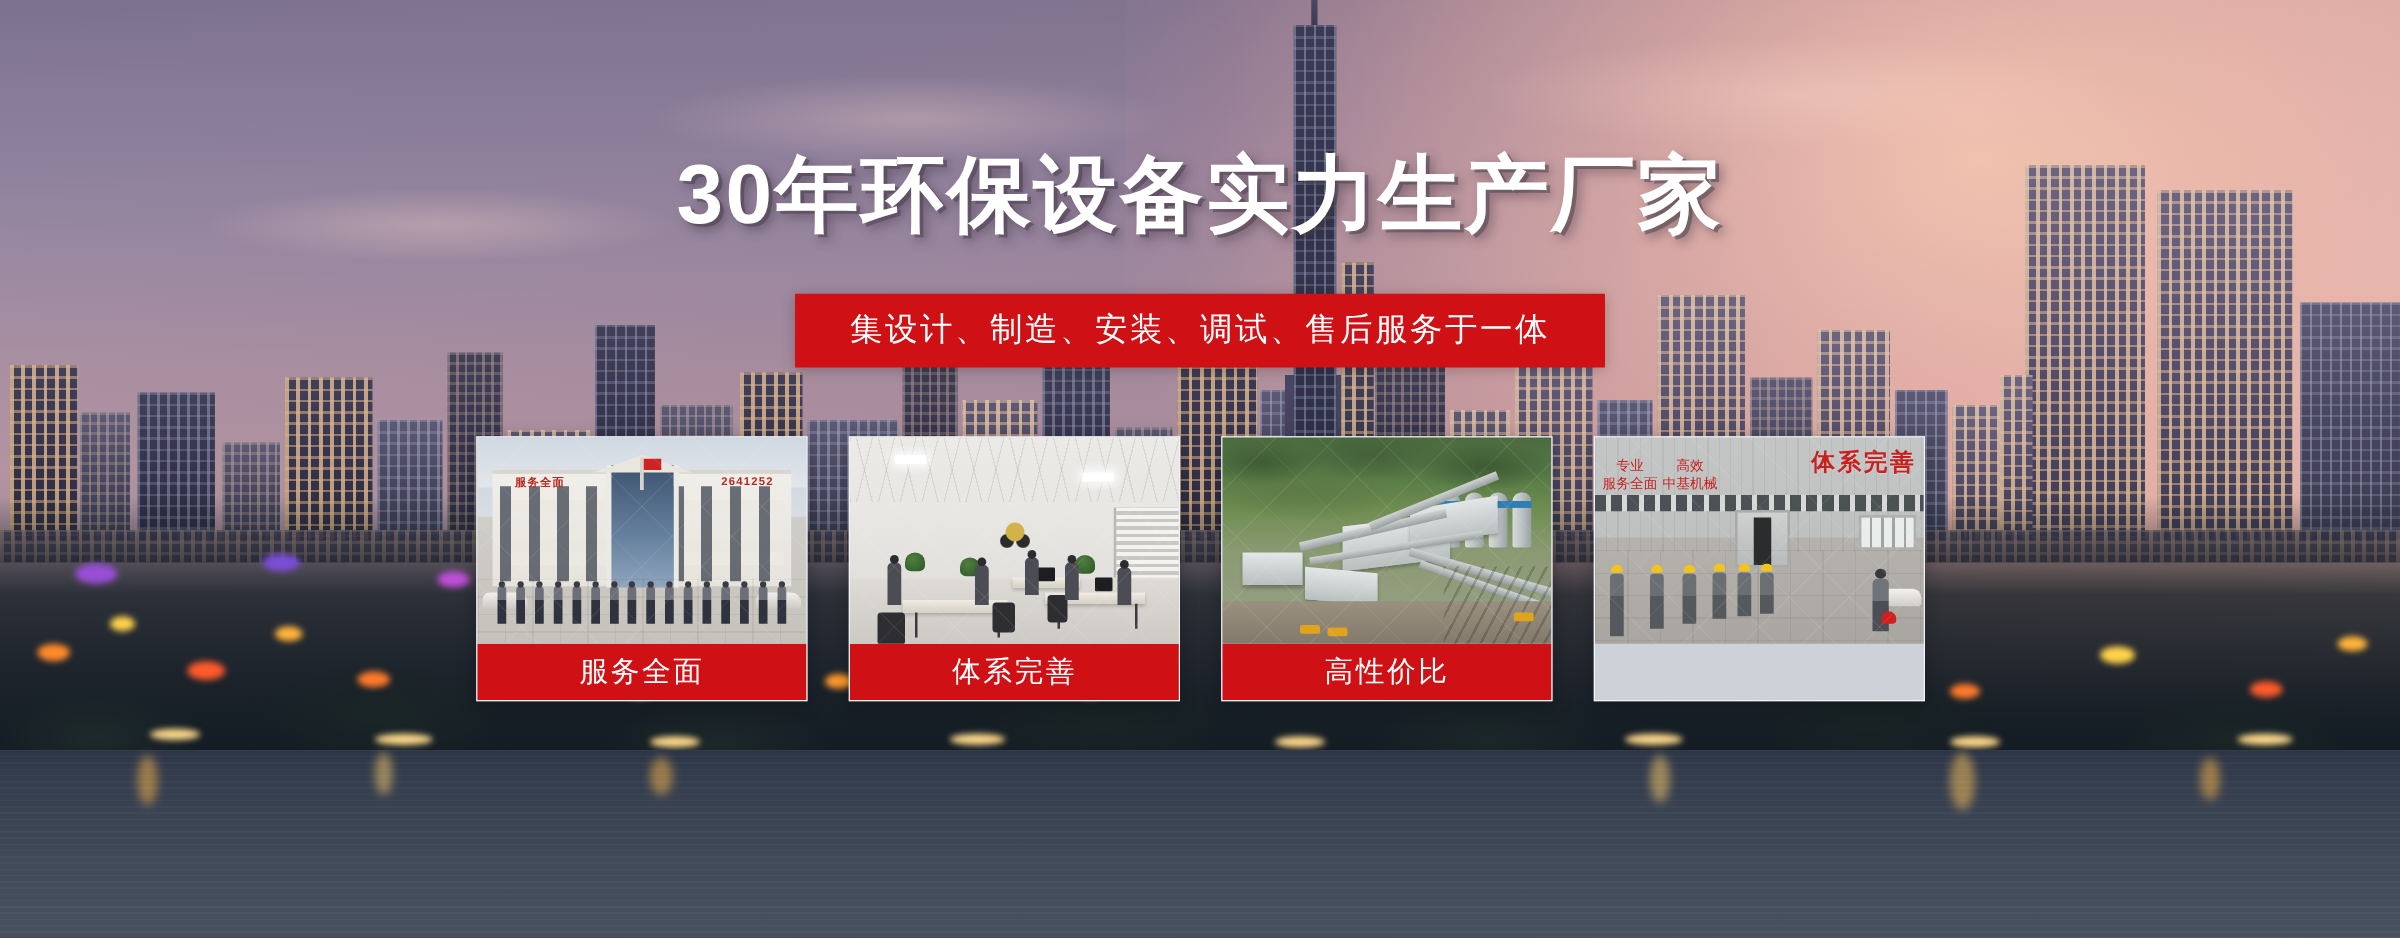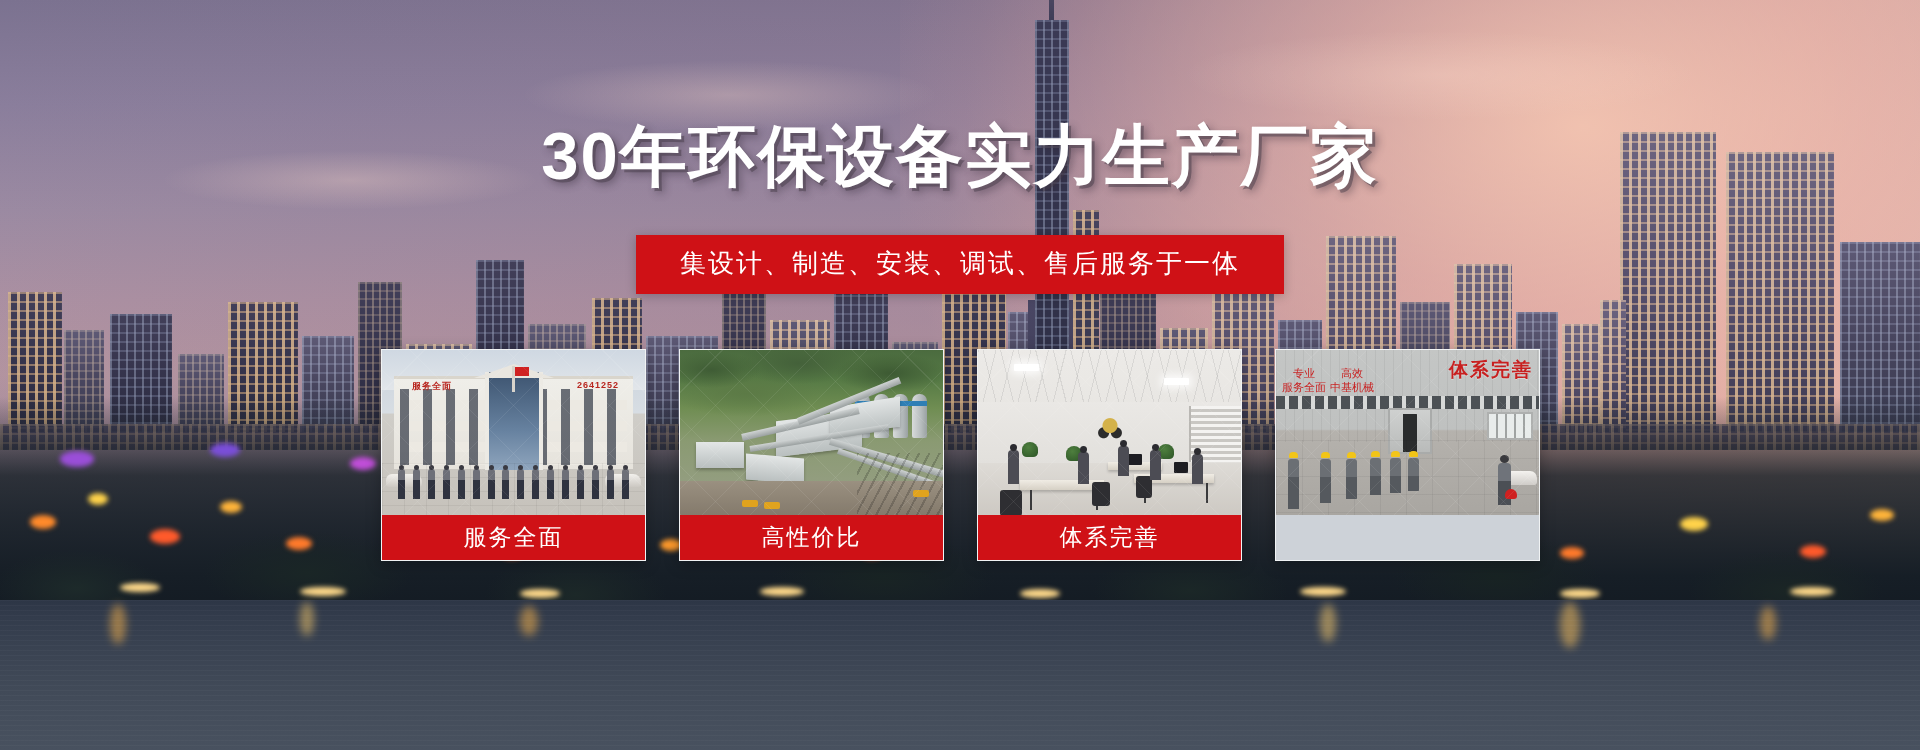--- a/index.html
+++ b/index.html
@@ -510,20 +510,54 @@
             <div class="pp"></div>
             <div class="pp"></div>
             <div class="pp"></div>
         </div>
         <div class="wm"></div>
       </div>
       <div class="card-cap">服务全面</div>
     </div>
 
     <div class="card">
+      <div class="card-photo p3">
+        <div class="ceil"></div>
+        <div class="lamp" style="left:36px; top:14px;"></div>
+        <div class="lamp" style="left:186px;top:28px;"></div>
+        <div class="wall"></div>
+        <div class="logo"></div>
+        <div class="blind"></div>
+        <div class="floor"></div>
+        <div class="plant" style="left:44px;  top:92px;"></div>
+        <div class="plant" style="left:88px;  top:96px;"></div>
+        <div class="plant" style="left:180px; top:94px;"></div>
+        <div class="desk" style="left:42px;  top:130px; width:84px; height:10px;"></div>
+        <div class="leg" style="left:52px;  top:140px; height:20px;"></div>
+        <div class="leg" style="left:118px; top:140px; height:20px;"></div>
+        <div class="desk" style="left:156px; top:124px; width:80px; height:9px;"></div>
+        <div class="leg" style="left:166px; top:133px; height:20px;"></div>
+        <div class="leg" style="left:228px; top:133px; height:20px;"></div>
+        <div class="desk" style="left:130px; top:112px; width:54px; height:8px;"></div>
+        <div class="mon" style="left:196px; top:112px;"></div>
+        <div class="mon" style="left:150px; top:104px;"></div>
+        <div class="chair" style="left:22px;  top:140px; width:22px; height:26px;"></div>
+        <div class="chair" style="left:114px; top:132px; width:18px; height:24px;"></div>
+        <div class="chair" style="left:158px; top:126px; width:16px; height:22px;"></div>
+        <div class="per" style="left:30px;  top:100px; height:34px;"></div>
+        <div class="per" style="left:100px; top:102px; height:32px;"></div>
+        <div class="per" style="left:140px; top:96px;  height:30px;"></div>
+        <div class="per" style="left:172px; top:100px; height:30px;"></div>
+        <div class="per" style="left:214px; top:104px; height:30px;"></div>
+        <div class="wm"></div>
+      </div>
+      <div class="card-cap">体系完善</div>
+    </div>
+
+    <div class="card">
       <div class="card-photo p2">
         <div class="field"></div>
         <div class="silos">
           <div class="silo">
               <i></i>
             </div>
             <div class="silo">
               <i></i>
             </div>
           <div class="silo">
@@ -543,54 +577,20 @@
         <div class="belt" style="left:150px;top:88px; width:118px;height:7px; transform:rotate(16deg);"></div>
         <div class="belt" style="left:158px;top:98px; width:110px;height:6px; transform:rotate(19deg);"></div>
         <div class="yard"></div>
         <div class="roadway"></div>
         <div class="truck" style="left:62px; bottom:8px;"></div>
         <div class="truck" style="left:84px; bottom:6px;"></div>
         <div class="truck" style="right:14px;bottom:18px;"></div>
         <div class="wm"></div>
       </div>
       <div class="card-cap">高性价比</div>
-    </div>
-
-    <div class="card">
-      <div class="card-photo p3">
-        <div class="ceil"></div>
-        <div class="lamp" style="left:36px; top:14px;"></div>
-        <div class="lamp" style="left:186px;top:28px;"></div>
-        <div class="wall"></div>
-        <div class="logo"></div>
-        <div class="blind"></div>
-        <div class="floor"></div>
-        <div class="plant" style="left:44px;  top:92px;"></div>
-        <div class="plant" style="left:88px;  top:96px;"></div>
-        <div class="plant" style="left:180px; top:94px;"></div>
-        <div class="desk" style="left:42px;  top:130px; width:84px; height:10px;"></div>
-        <div class="leg" style="left:52px;  top:140px; height:20px;"></div>
-        <div class="leg" style="left:118px; top:140px; height:20px;"></div>
-        <div class="desk" style="left:156px; top:124px; width:80px; height:9px;"></div>
-        <div class="leg" style="left:166px; top:133px; height:20px;"></div>
-        <div class="leg" style="left:228px; top:133px; height:20px;"></div>
-        <div class="desk" style="left:130px; top:112px; width:54px; height:8px;"></div>
-        <div class="mon" style="left:196px; top:112px;"></div>
-        <div class="mon" style="left:150px; top:104px;"></div>
-        <div class="chair" style="left:22px;  top:140px; width:22px; height:26px;"></div>
-        <div class="chair" style="left:114px; top:132px; width:18px; height:24px;"></div>
-        <div class="chair" style="left:158px; top:126px; width:16px; height:22px;"></div>
-        <div class="per" style="left:30px;  top:100px; height:34px;"></div>
-        <div class="per" style="left:100px; top:102px; height:32px;"></div>
-        <div class="per" style="left:140px; top:96px;  height:30px;"></div>
-        <div class="per" style="left:172px; top:100px; height:30px;"></div>
-        <div class="per" style="left:214px; top:104px; height:30px;"></div>
-        <div class="wm"></div>
-      </div>
-      <div class="card-cap">体系完善</div>
     </div>
 
     <div class="card">
       <div class="card-photo p4">
         <div class="shed"></div>
         <div class="bigred">体系完善</div>
         <div class="smred" style="left:6px;">
           <span>专业</span><br>
           <span>服务全面</span>
         </div>

